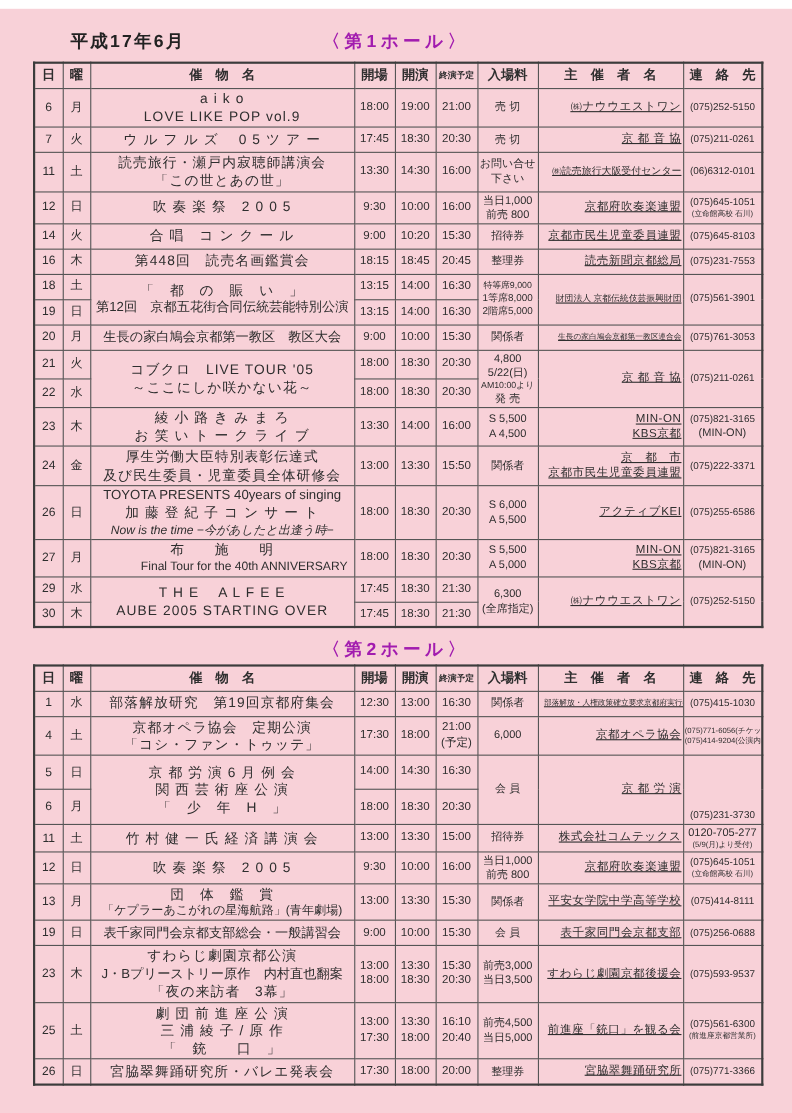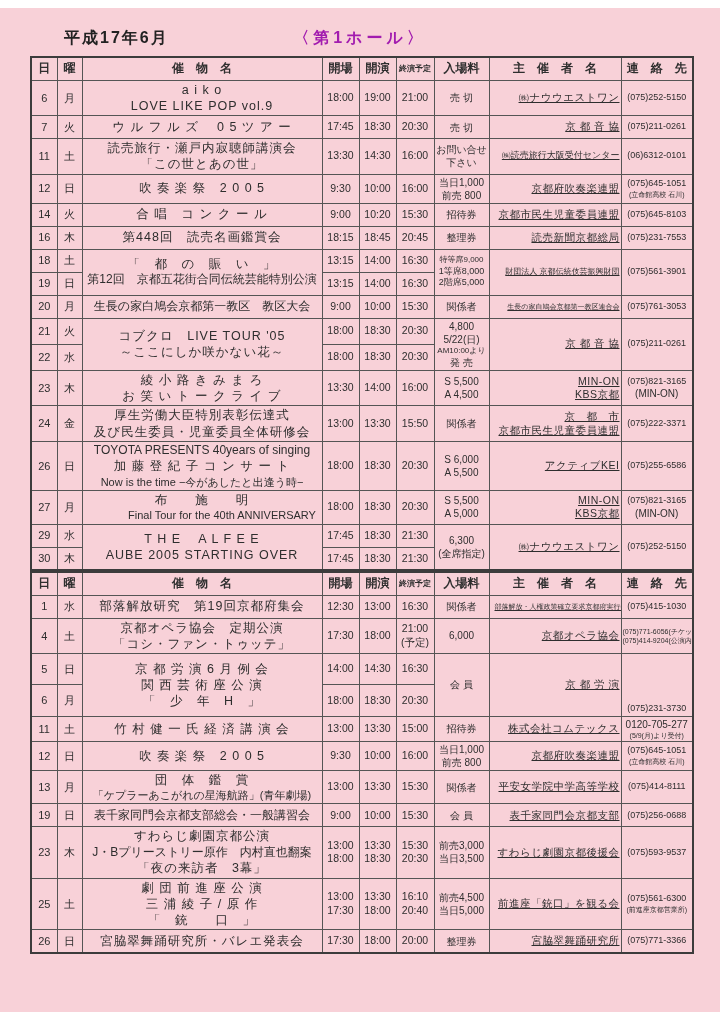--- a/index.html
+++ b/index.html
@@ -461,21 +461,21 @@
             <tr>
               <td class="c-day">
                 <div class="ln">26</div>
               </td>
               <td class="c-wd">
                 <div class="ln">日</div>
               </td>
               <td class="c-title">
                 <div class="ln" style="font-size: 12px; letter-spacing: 0px;">TOYOTA PRESENTS 40years of singing</div>
                 <div class="ln">加 藤 登 紀 子 コ ン サ ー ト</div>
-                <div class="ln" style="font-size: 11px; letter-spacing: 0px;">Now is the time −今があしたと出逢う時−</div>
+                <div class="ln" style="font-size: 11px; letter-spacing: 0px; font-style: italic;">Now is the time −今があしたと出逢う時−</div>
               </td>
               <td class="c-time">
                 <div class="ln">18:00</div>
               </td>
               <td class="c-time">
                 <div class="ln">18:30</div>
               </td>
               <td class="c-time">
                 <div class="ln">20:30</div>
               </td>
@@ -568,20 +568,21 @@
                 <div class="ln">18:30</div>
               </td>
               <td class="c-time">
                 <div class="ln">21:30</div>
               </td>
             </tr>
           </tbody>
         </table>
       </div>
 
+    <div class="hall-title hall2-head">〈第2ホール〉</div>
 
     <div id="hall2-mount">
         <table class="sched">
           <colgroup>
             <col style="width: 26px;">
             <col style="width: 25px;">
             <col style="width: 240px;">
             <col style="width: 37px;">
             <col style="width: 37px;">
             <col style="width: 38px;">

